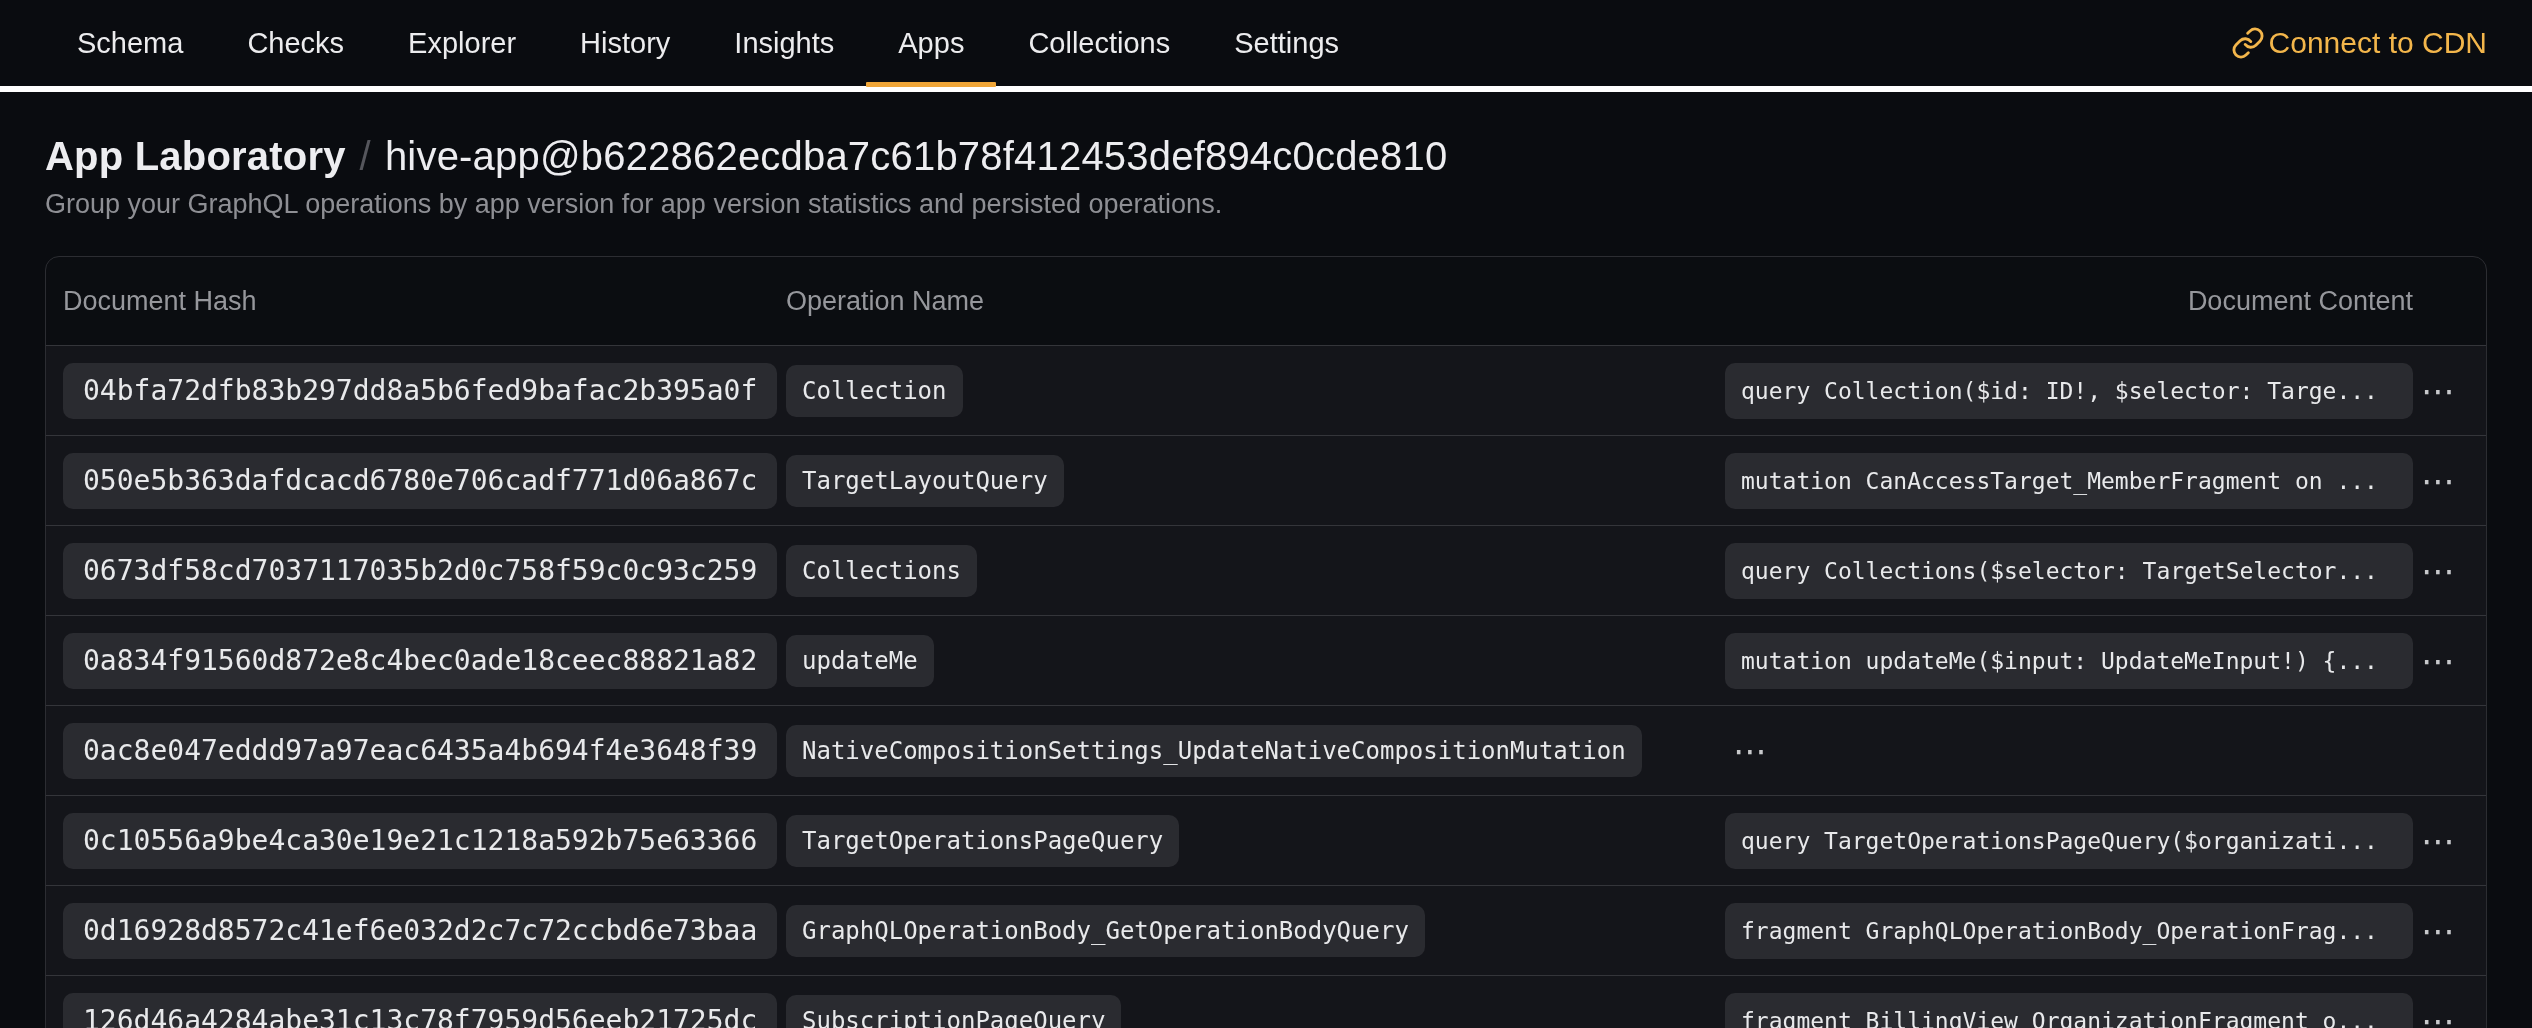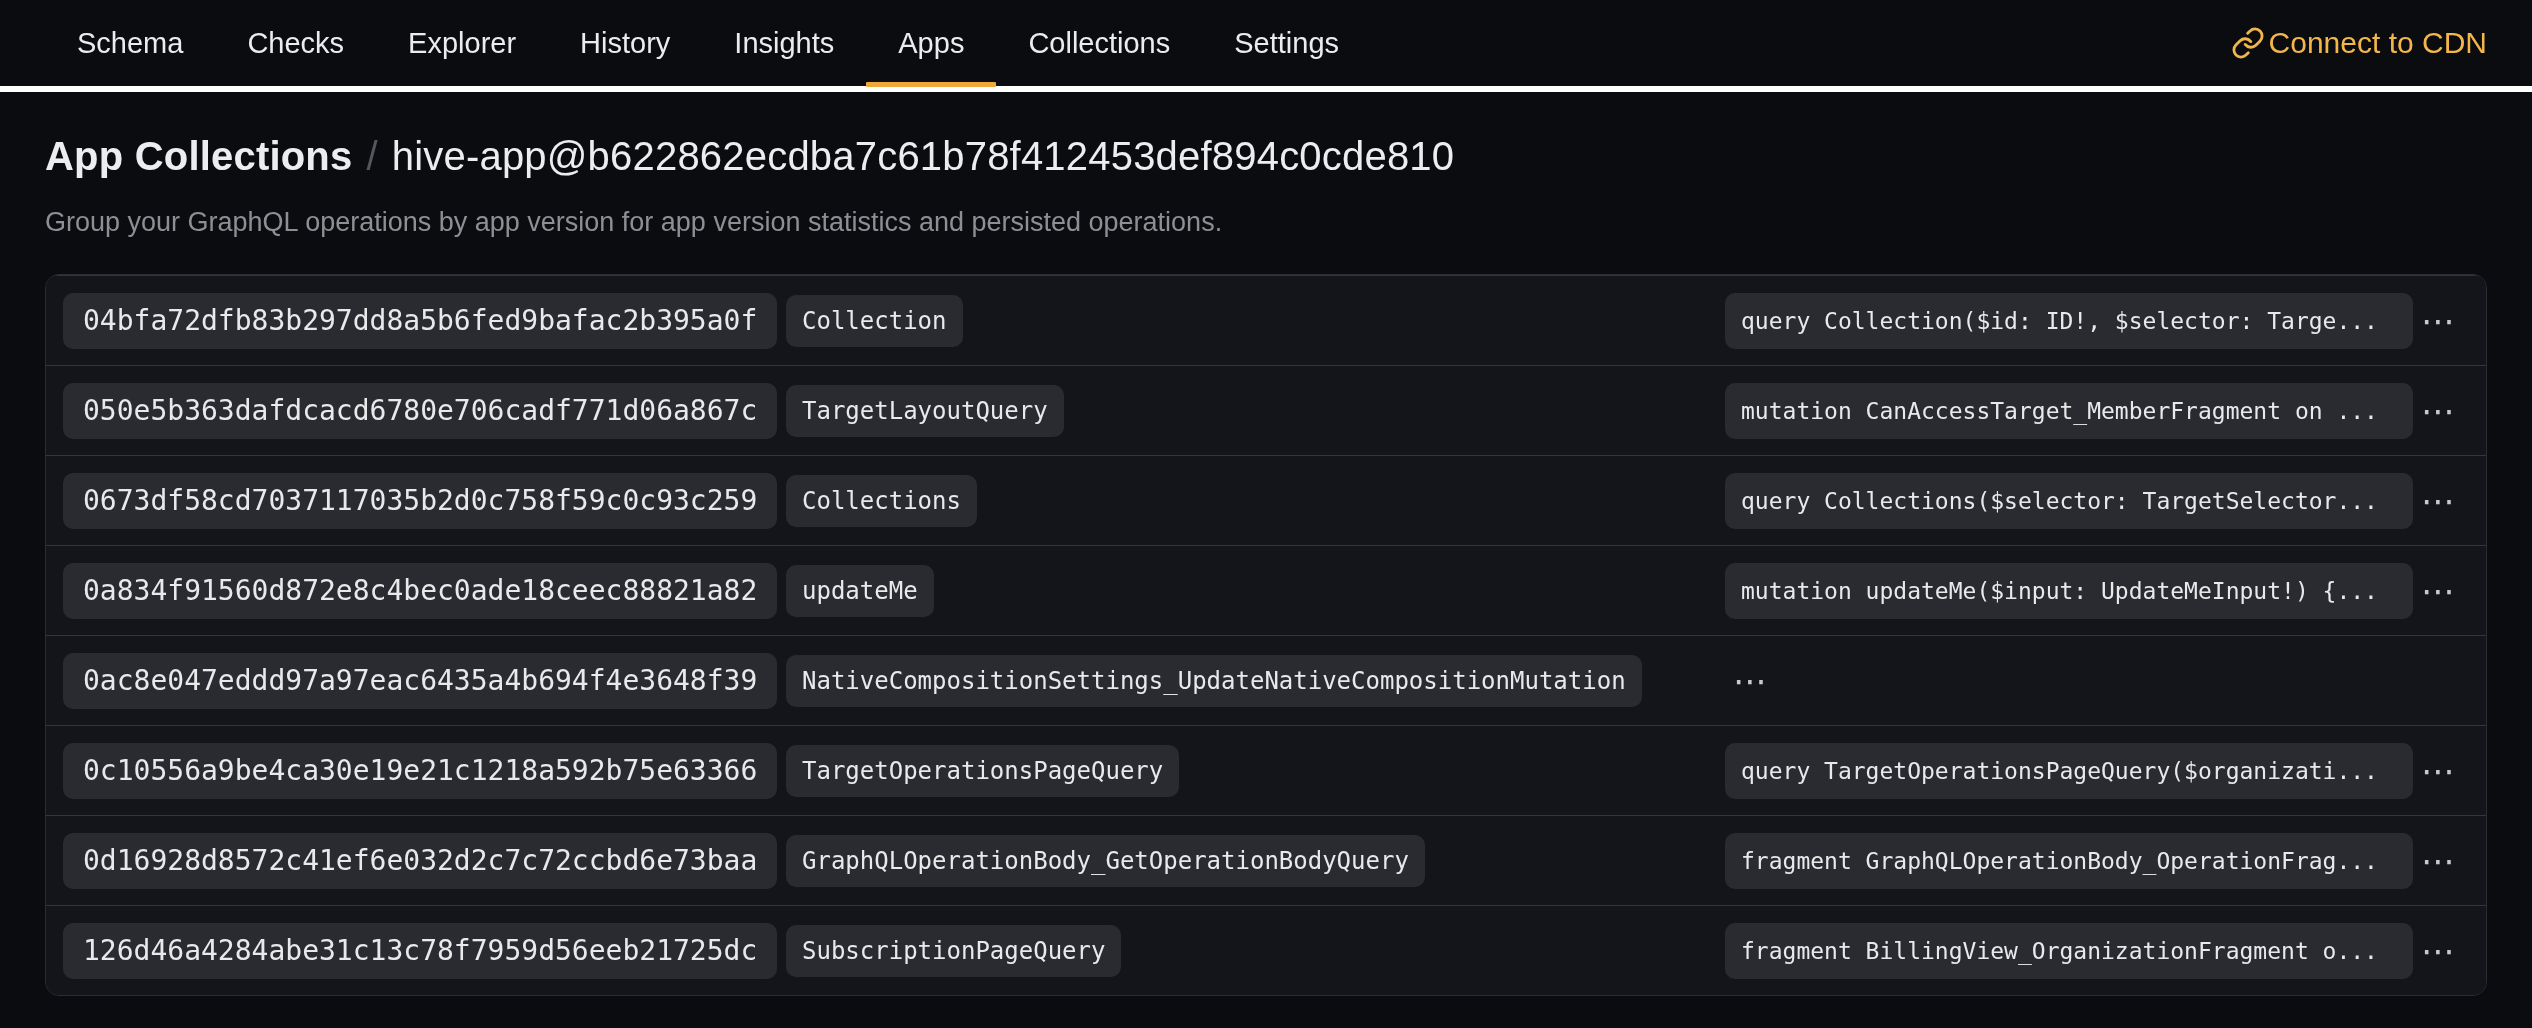--- a/index.html
+++ b/index.html
@@ -33,21 +33,21 @@
     color:#f3b64b; font-size:30px; cursor:pointer;
     background:none; border:none; font-family:inherit;
   }
   .cdn-btn svg { width:34px; height:34px; }
 
   
   .page-head { padding:42px 45px 0; }
   .title-line { font-size:40px; font-weight:600; letter-spacing:.2px; color:#ededf0; }
   .title-line .crumb-sep { color:#55565c; font-weight:400; margin:0 14px; }
   .title-line .app-id { font-weight:500; }
-  .subtitle { margin-top:28px; font-size:27px; color:#8e8f94; }
+  .subtitle { margin-top:10px; font-size:27px; color:#8e8f94; }
 
   
   .table {
     margin:36px 45px 0;
     border:1px solid #2c2d32;
     border-radius:14px;
     overflow:hidden;
     background:#0b0d11;
   }
   .thead, .row {
@@ -99,26 +99,32 @@
     <svg viewBox="0 0 24 24" fill="none" stroke="currentColor" stroke-width="2" stroke-linecap="round" stroke-linejoin="round">
       <path d="M10 13a5 5 0 0 0 7.54.54l3-3a5 5 0 0 0-7.07-7.07l-1.72 1.71"></path>
       <path d="M14 11a5 5 0 0 0-7.54-.54l-3 3a5 5 0 0 0 7.07 7.07l1.71-1.71"></path>
     </svg>
     <span>Connect to CDN</span>
   </button>
 </nav>
 
 <header class="page-head">
   <h1 class="title-line">
-    <span>App Collections</span><span class="crumb-sep">/</span><span class="app-id">hive-app@b622862ecdba7c61b78f412453def894c0cde810</span>
+    <span>App Laboratory</span><span class="crumb-sep">/</span><span class="app-id">hive-app@b622862ecdba7c61b78f412453def894c0cde810</span>
   </h1>
   <p class="subtitle">Group your GraphQL operations by app version for app version statistics and persisted operations.</p>
 </header>
 
 <section class="table">
+  <div class="thead">
+    <div>Document Hash</div>
+    <div>Operation Name</div>
+    <div class="right">Document Content</div>
+    <div></div>
+  </div>
 
   <div class="row">
     <div><span class="pill hash">04bfa72dfb83b297dd8a5b6fed9bafac2b395a0f</span></div>
     <div><span class="pill op">Collection</span></div>
     <div><span class="pill content">query Collection($id: ID!, $selector: Targe...</span></div>
     <div><button class="dots-btn">⋯</button></div>
   </div>
 
   <div class="row">
     <div><span class="pill hash">050e5b363dafdcacd6780e706cadf771d06a867c</span></div>

